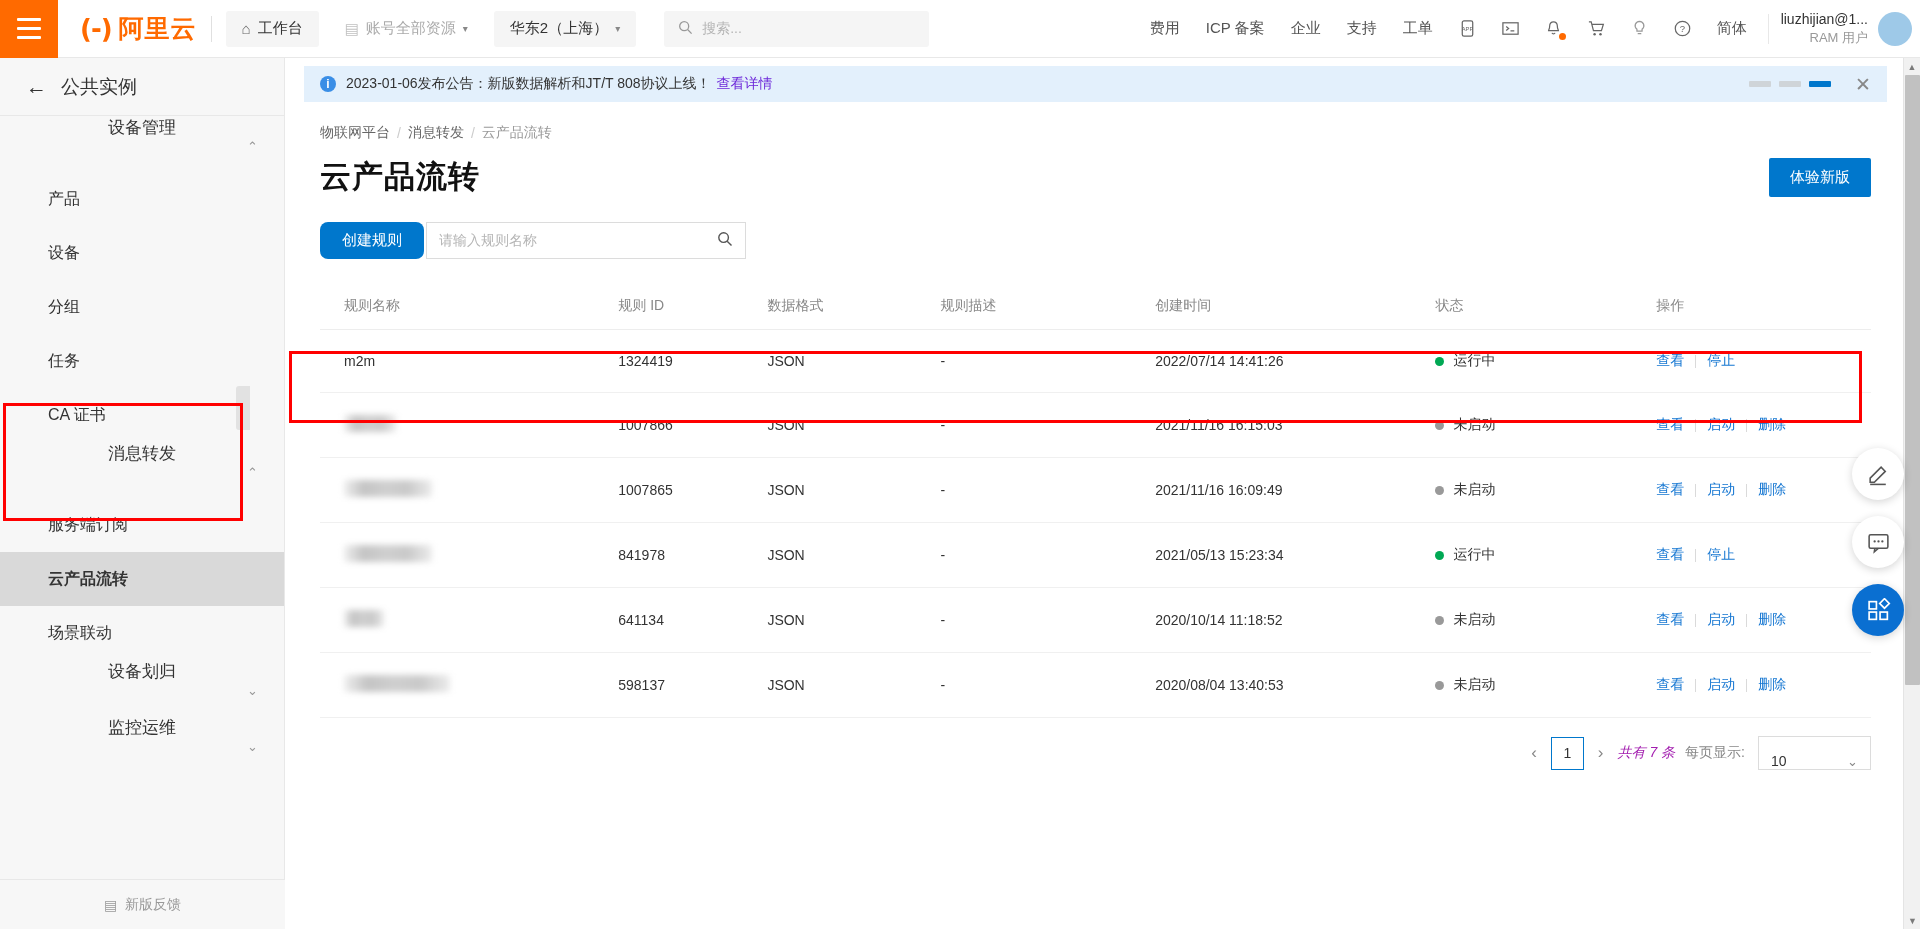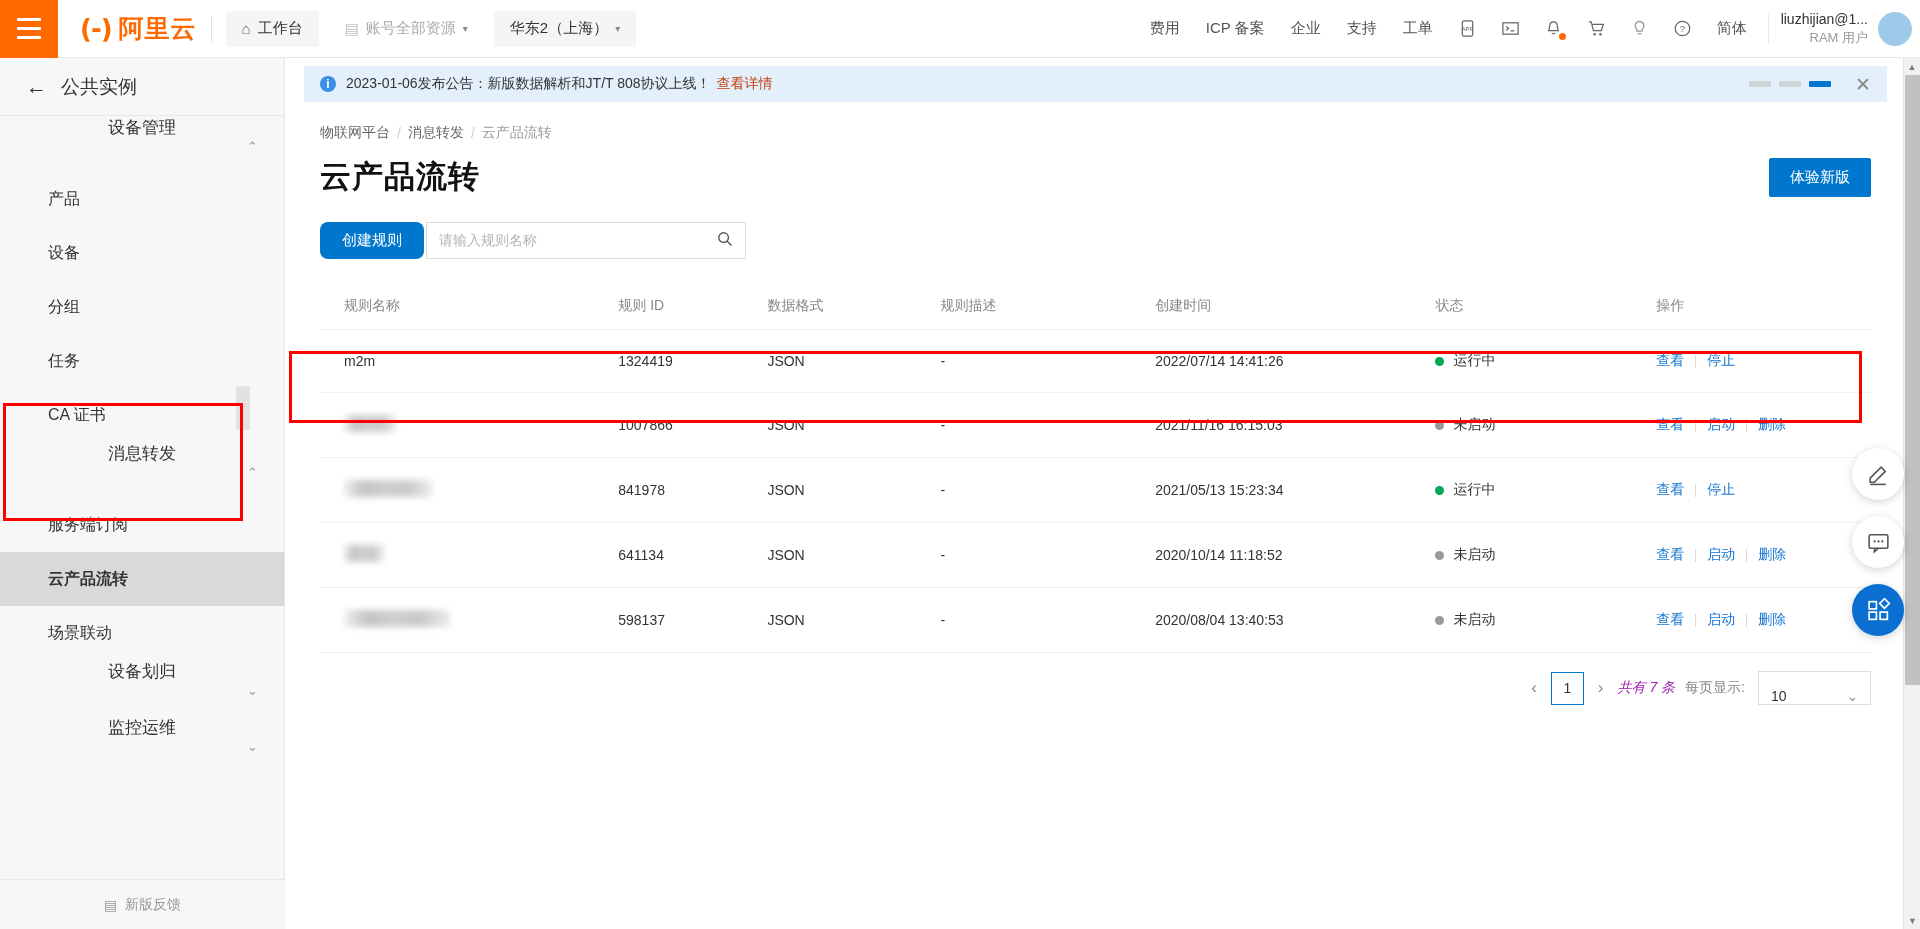--- a/index.html
+++ b/index.html
@@ -116,21 +116,21 @@
   }
   .banner {
     position: relative; margin: 8px 18px 0 18px; height: 36px; background: #e3f0fc;
     display: flex; align-items: center; padding: 0 16px; font-size: 14px; color: #333;
   }
   .banner-ic {
     width: 16px; height: 16px; border-radius: 50%; background: #3a8ee6; color: #fff;
     font-size: 12px; display: flex; align-items: center; justify-content: center;
     margin-right: 10px; font-weight: bold; flex: 0 0 16px;
   }
-  .banner-link { color: #c2410c; margin-left: 6px; cursor: pointer; }
+  .banner-link { color: #6d28d9; margin-left: 6px; cursor: pointer; }
   .banner-right { margin-left: auto; display: flex; align-items: center; gap: 18px; }
   .dots { display: flex; gap: 8px; align-items: center; }
   .dot { width: 22px; height: 6px; background: #cfd4d8; border-radius: 1px; cursor: pointer; }
   .dot.on { background: #0077cc; }
   .banner-x { font-size: 19px; color: #888; cursor: pointer; line-height: 1; padding-left: 6px; }
 
   .content { padding: 0 34px; }
   .crumb { margin-top: 22px; font-size: 14px; color: #666; display: flex; gap: 7px; align-items: center; }
   .crumb a { color: #666; text-decoration: none; cursor: pointer; }
   .crumb .sep { color: #ccc; }
@@ -266,20 +266,29 @@
     <span class="ic">▤</span>
     <span>账号全部资源</span>
     <span class="caret">▾</span>
   </div>
   <div class="chip-gap"></div>
   <div class="nav-chip">
     <span>华东2（上海）</span>
     <span class="caret">▾</span>
   </div>
 
+  <div class="searchbox">
+    <span>
+      <svg width="15" height="15" viewBox="0 0 16 16">
+          <circle cx="6.6" cy="6.6" r="4.8" fill="none" stroke="#999" stroke-width="1.4"></circle>
+          <line x1="10.2" y1="10.2" x2="14.5" y2="14.5" stroke="#999" stroke-width="1.4"></line>
+        </svg>
+    </span>
+    <span>搜索...</span>
+  </div>
 
   <div class="hdr-right">
     <span class="hdr-link">费用</span>
     <span class="hdr-link">ICP 备案</span>
     <span class="hdr-link">企业</span>
     <span class="hdr-link">支持</span>
     <span class="hdr-link">工单</span>
 
     <span class="hdr-icon">
       <svg width="19" height="19" viewBox="0 0 20 20">
@@ -481,20 +490,42 @@
                 <a>查看</a>
                 <span class="vsep"></span>
                 <a>启动</a>
                 <span class="vsep"></span>
                 <a>删除</a>
               </span>
             </td>
           </tr>
           <tr>
             <td class="c-name"><span class="blur-name" style="width:88px"></span></td>
+            <td class="c-id">1007865</td>
+            <td class="c-fmt">JSON</td>
+            <td class="c-desc">-</td>
+            <td class="c-time">2021/11/16 16:09:49</td>
+            <td class="c-state">
+              <span class="status">
+                <i class="sdot stop"></i>
+                <span>未启动</span>
+              </span>
+            </td>
+            <td class="c-ops">
+              <span class="ops">
+                <a>查看</a>
+                <span class="vsep"></span>
+                <a>启动</a>
+                <span class="vsep"></span>
+                <a>删除</a>
+              </span>
+            </td>
+          </tr>
+          <tr>
+            <td class="c-name"><span class="blur-name" style="width:88px"></span></td>
             <td class="c-id">841978</td>
             <td class="c-fmt">JSON</td>
             <td class="c-desc">-</td>
             <td class="c-time">2021/05/13 15:23:34</td>
             <td class="c-state">
               <span class="status">
                 <i class="sdot run"></i>
                 <span>运行中</span>
               </span>
             </td>

